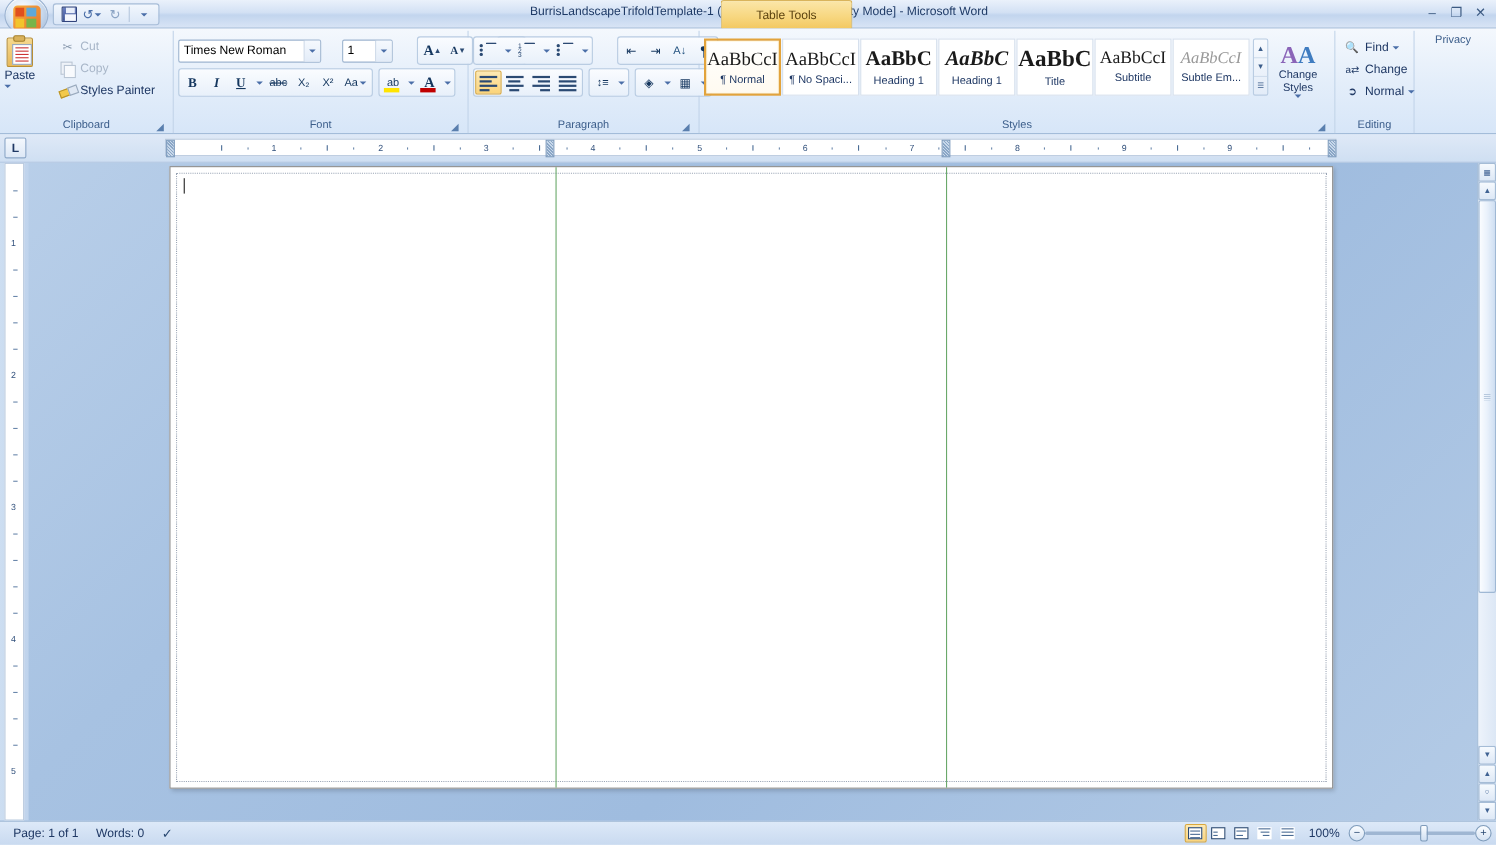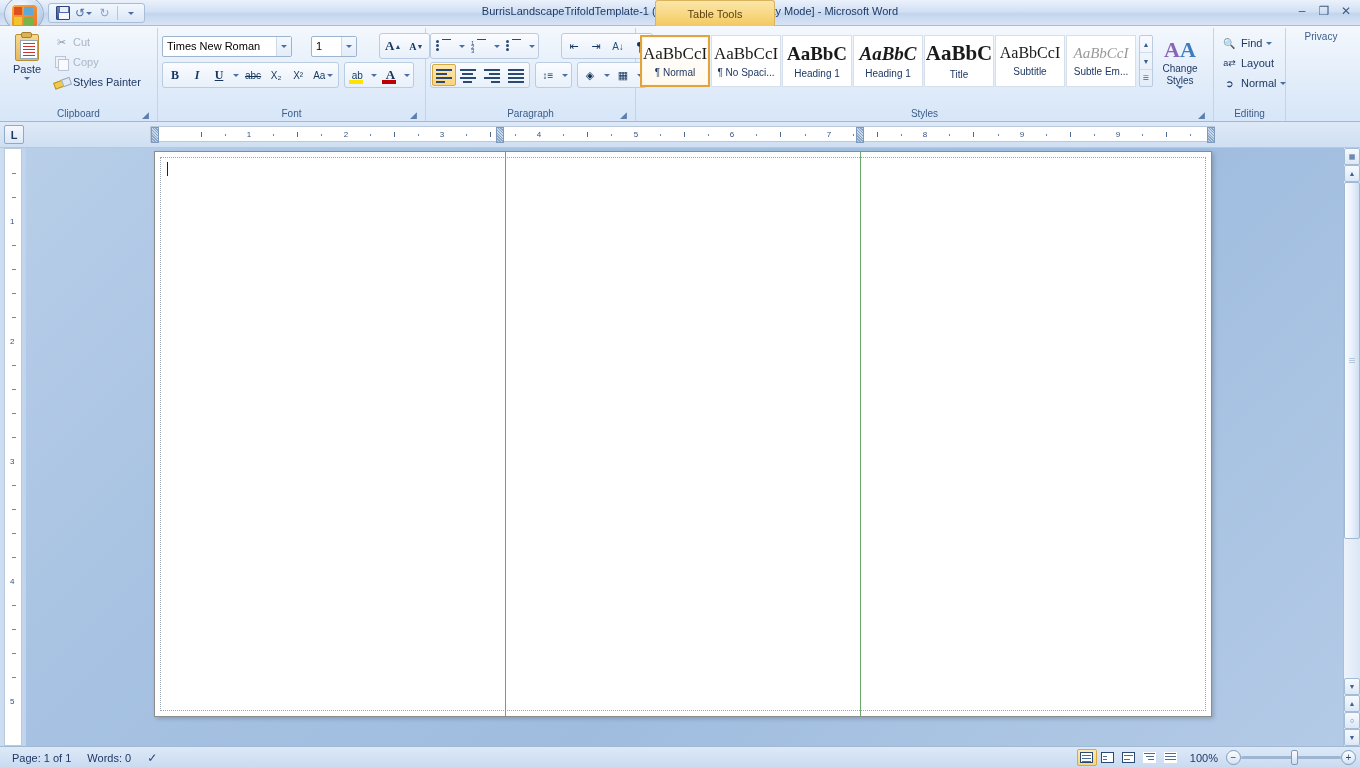--- a/index.html
+++ b/index.html
@@ -167,21 +167,21 @@
     position:relative;
   }
   .dialog-launcher {
     position:absolute; right:2px; bottom:1px;
     width:11px;height:11px;
     display:flex;align-items:center;justify-content:center;
     font-size:9px; color:#5a7fae;
   }
 
   
-  .clip-left { width:46px; display:flex;flex-direction:column;align-items:center; padding-top:2px;}
+  .clip-left { width:46px; display:flex;flex-direction:column;align-items:flex-start; padding-top:2px;}
   .paste-ico {
     width:28px;height:30px; position:relative;
   }
   .pi-board {
     position:absolute;left:2px;top:2px;width:24px;height:27px;
     background: linear-gradient(to bottom,#f6d98f 0%, #e8b95b 100%);
     border:1px solid #b98f34; border-radius:2px;
   }
   .pi-clip {
     position:absolute;left:8px;top:0px;width:11px;height:6px;
@@ -742,21 +742,21 @@
 
     <div class="grp" style="width:72px;">
       <div class="grp-body" style="flex-direction:column;padding-top:3px;">
         <div class="cmd">
           <span class="ci" style="font-size:10px;">🔍</span>
           <span>Find</span>
           <span class="arrow-dn"></span>
         </div>
         <div class="cmd">
           <span class="ci" style="font-size:9px;">a⇄</span>
-          <span>Layout</span>
+          <span>Change</span>
         </div>
         <div class="cmd">
           <span class="ci" style="font-size:10px;">➲</span>
           <span>Normal</span>
           <span class="arrow-dn"></span>
         </div>
       </div>
       <div class="grp-label">Editing</div>
     </div>
 

